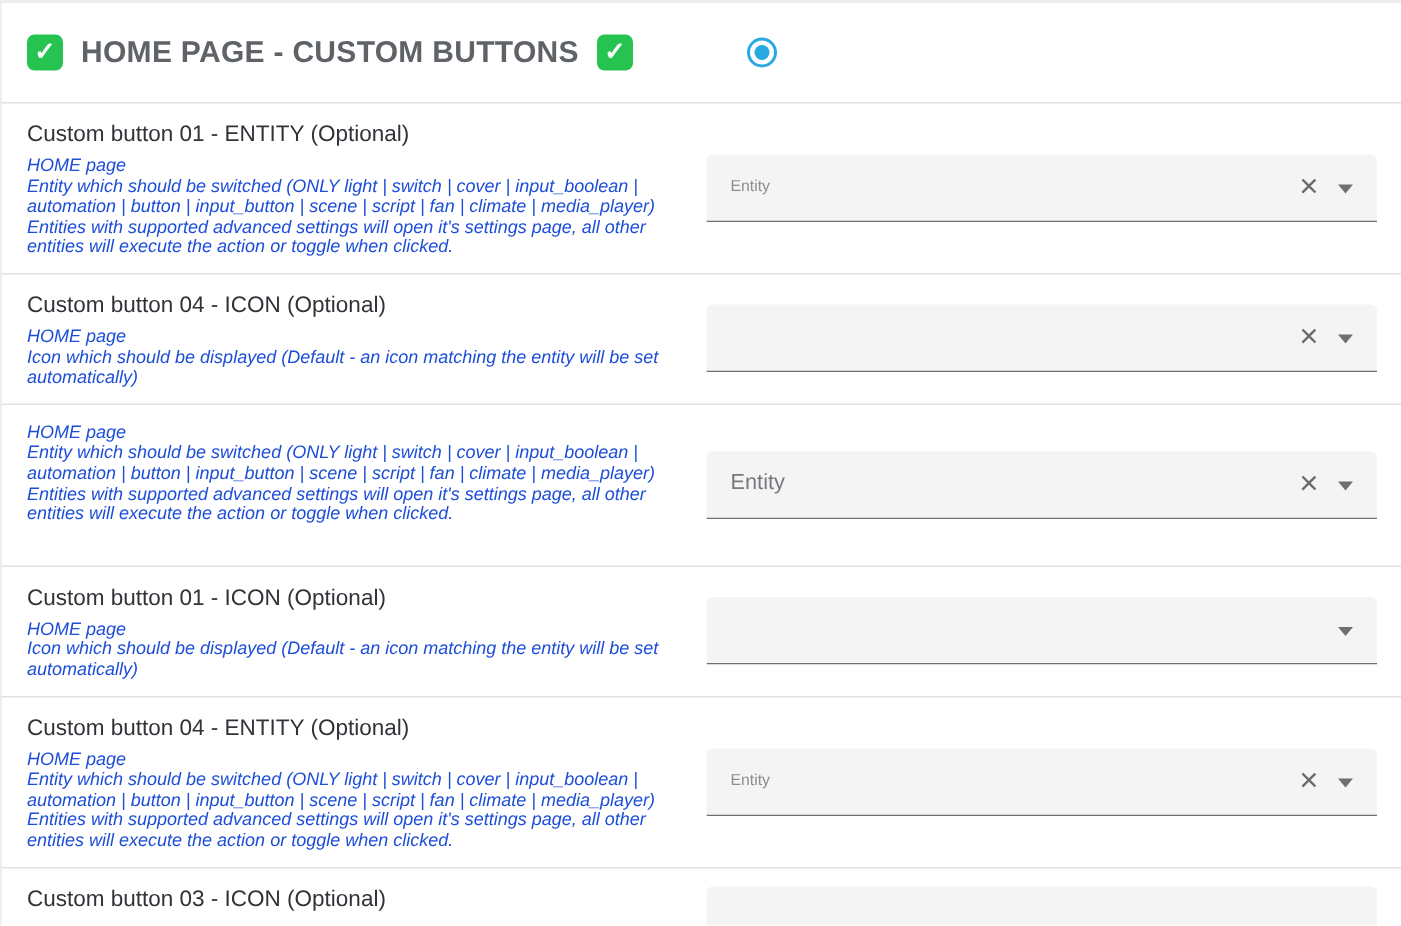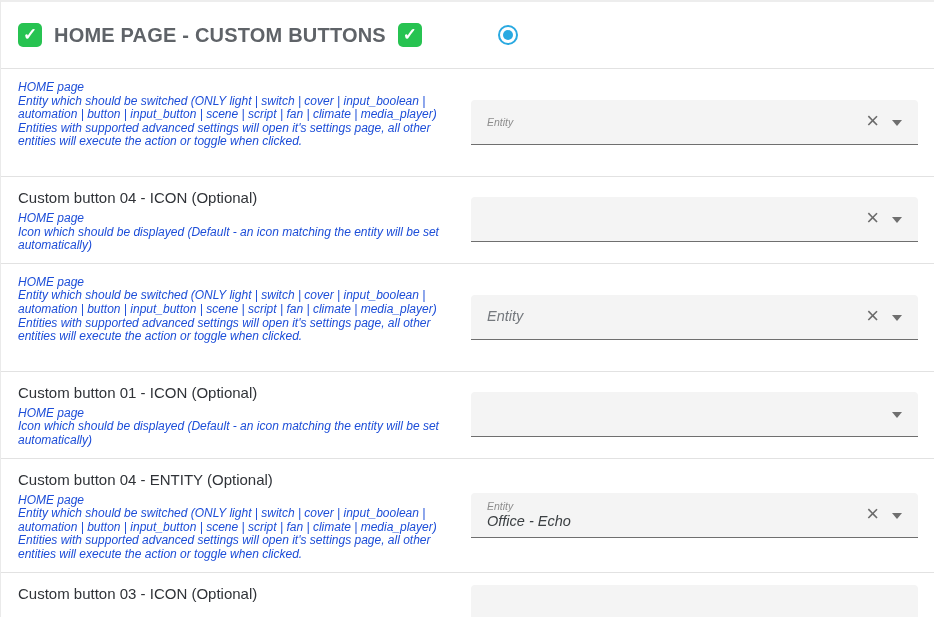--- a/index.html
+++ b/index.html
@@ -40,21 +40,21 @@
   .heading { font-size:15px; font-weight:500; color:#303338; margin-bottom:6px; }
   .desc { font-size:12px; font-style:italic; color:#1d4ed8; line-height:13.6px; }
   .desc div { margin:0; }
   
   .dropdown {
     width:100%; height:45px; background:#f4f4f4;
     border-radius:4px 4px 0 0; border-bottom:1px solid #6f6f6f;
     display:flex; align-items:center; padding:0 10px 0 16px;
     cursor:pointer;
   }
-  .dd-text { flex:1; overflow:hidden; display:flex; flex-direction:column; justify-content:space-between;font-style:italic; }
+  .dd-text { flex:1; overflow:hidden; display:flex; flex-direction:column; justify-content:space-between; }
   .dd-label { font-size:10.5px; color:#8d8d8d; line-height:13px; }
   .dd-value { font-size:14.5px; color:#3c4043; line-height:17px; }
   .dd-placeholder { font-size:14.5px; color:#75797e; line-height:17px; }
   .dd-icons { display:flex; align-items:center; flex:0 0 auto; }
   .clear-x {
     font-size:22px; color:#6b6b6b; line-height:20px; padding:0 7px 2px 0;
     font-weight:400; cursor:pointer;
   }
   .arrow {
     width:0; height:0; border-left:5px solid transparent;
@@ -71,20 +71,21 @@
     <span class="checkbox">✓</span>
     <span class="page-title">HOME PAGE - CUSTOM BUTTONS</span>
     <span class="checkbox">✓</span>
     <span class="radio">
         <span class="radio-dot"></span>
       </span>
   </div>
 
   <div class="row h-entity">
     <div class="left">
+      <div class="heading">Custom button 01 - ENTITY (Optional)</div>
       <div class="desc">
         <div>HOME page</div>
         <div>Entity which should be switched (ONLY light | switch | cover | input_boolean | automation | button | input_button | scene | script | fan | climate | media_player)</div>
         <div>Entities with supported advanced settings will open it's settings page, all other entities will execute the action or toggle when clicked.</div>
       </div>
     </div>
     <div class="right">
       <div class="dropdown">
         <div class="dd-text">
           <div class="dd-label">Entity</div>
@@ -172,21 +173,20 @@
       <div class="desc">
         <div>HOME page</div>
         <div>Entity which should be switched (ONLY light | switch | cover | input_boolean | automation | button | input_button | scene | script | fan | climate | media_player)</div>
         <div>Entities with supported advanced settings will open it's settings page, all other entities will execute the action or toggle when clicked.</div>
       </div>
     </div>
     <div class="right">
       <div class="dropdown">
         <div class="dd-text">
           <div class="dd-label">Entity</div>
-          <div class="dd-value">Office - Echo</div>
 
         </div>
         <div class="dd-icons">
           <span class="clear-x">×</span>
           <span class="arrow"></span>
         </div>
       </div>
     </div>
   </div>
 

